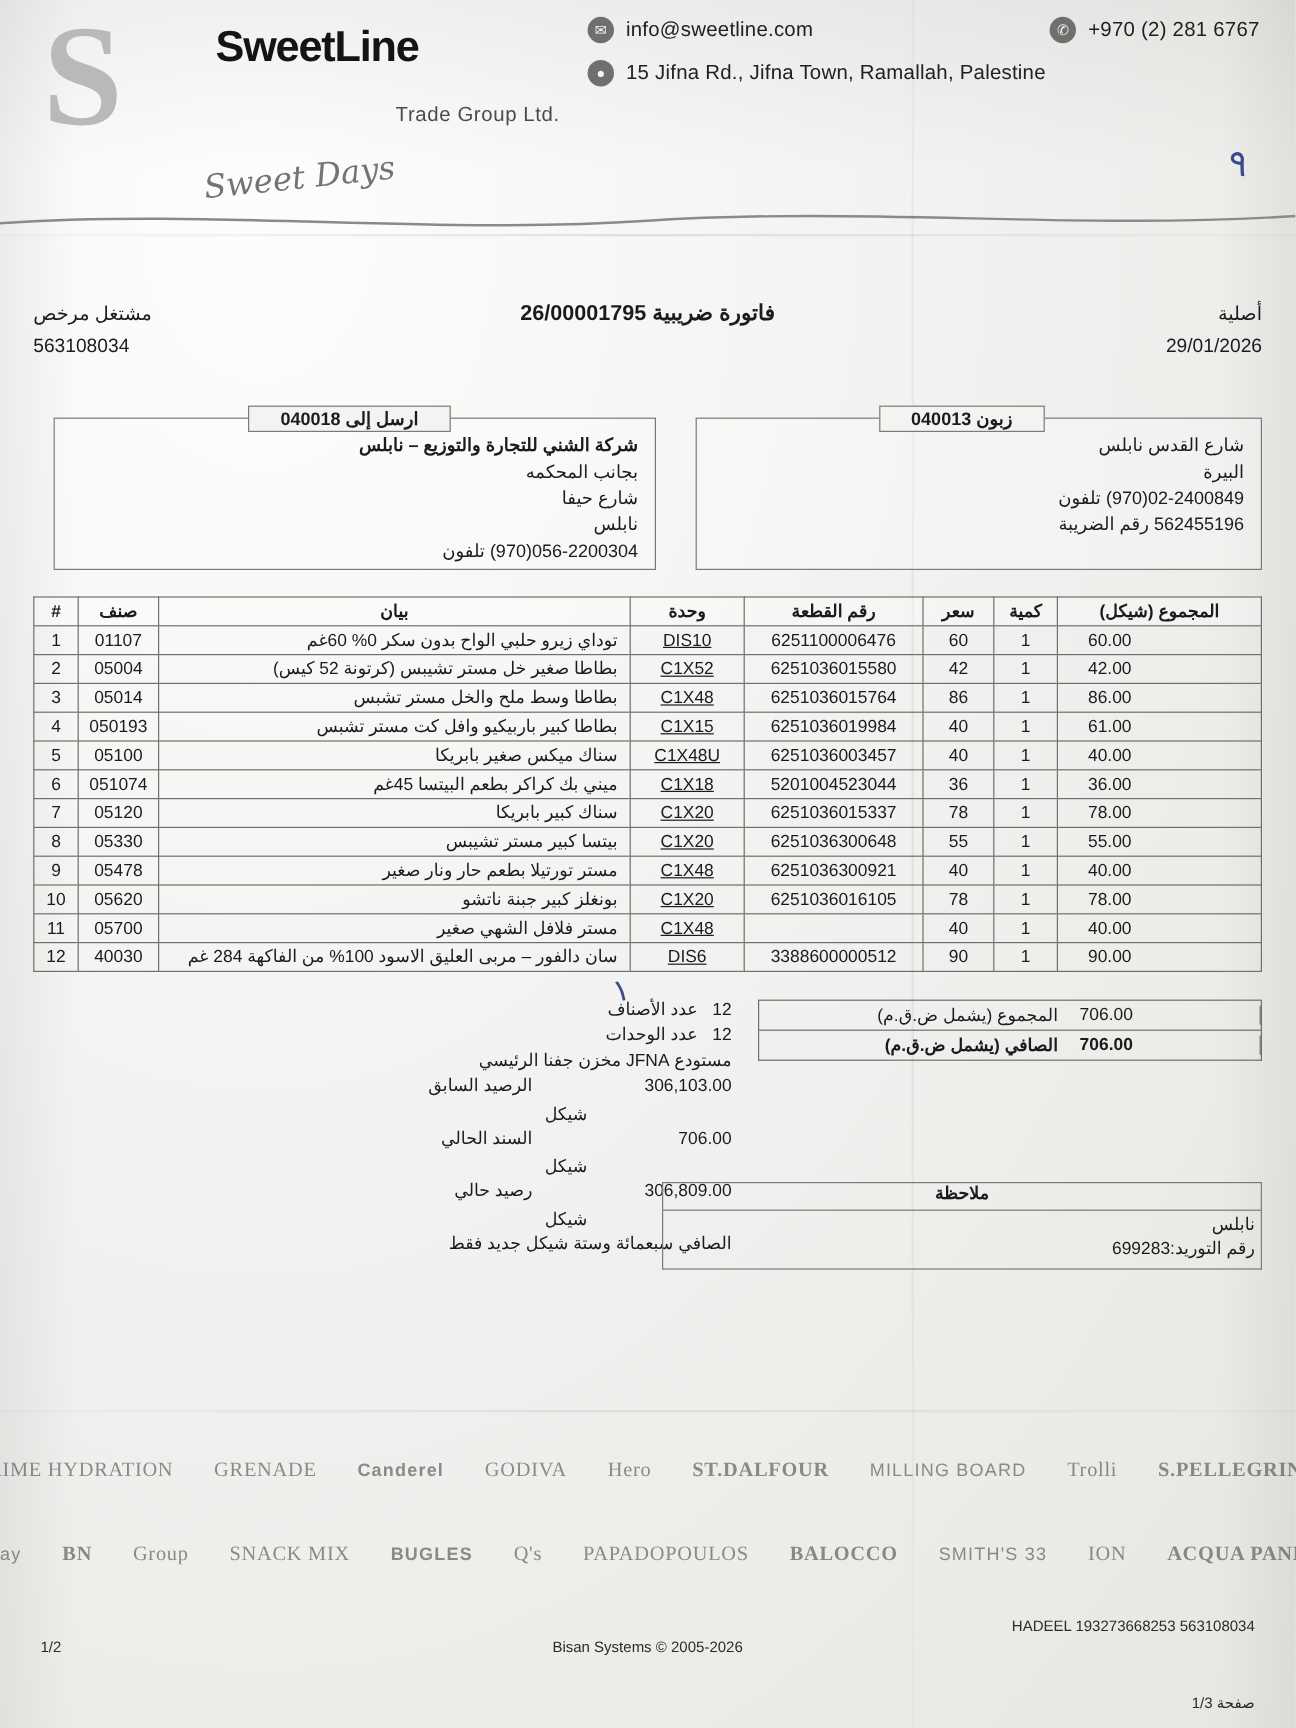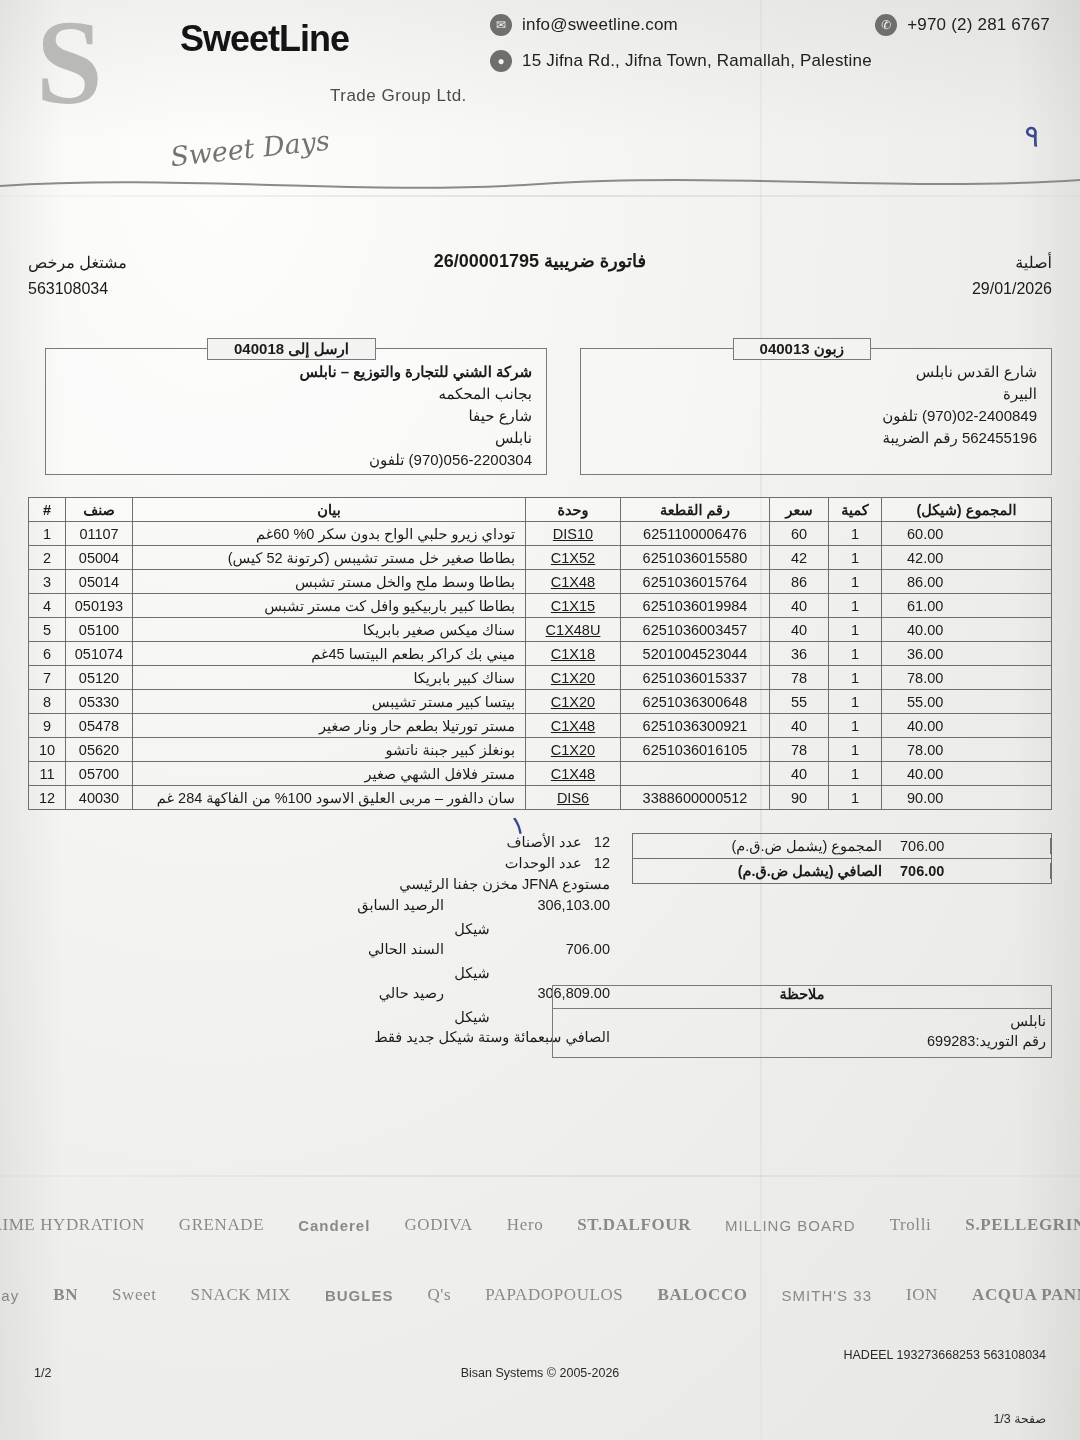--- a/index.html
+++ b/index.html
@@ -457,21 +457,21 @@
       </div>
     <div class="brand-row" id="brand-row-2">
         <div class="brand bold">ACQUA PANNA</div>
         <div class="brand">ION</div>
         <div class="brand b1">SMITH'S 33</div>
         <div class="brand bold">BALOCCO</div>
         <div class="brand">PAPADOPOULOS</div>
         <div class="brand">Q's</div>
         <div class="brand bold b1">BUGLES</div>
         <div class="brand">SNACK MIX</div>
-        <div class="brand">Sweet</div>
+        <div class="brand">Group</div>
         <div class="brand bold">BN</div>
         <div class="brand b1">today</div>
       </div>
   </div>
   <div class="crease c2"></div>
 
   <div class="footer">
     <div class="f-center">Bisan Systems © 2005-2026</div>
     <div class="f-right-top">HADEEL 193273668253 563108034</div>
     <div class="f-left">1/2</div>

